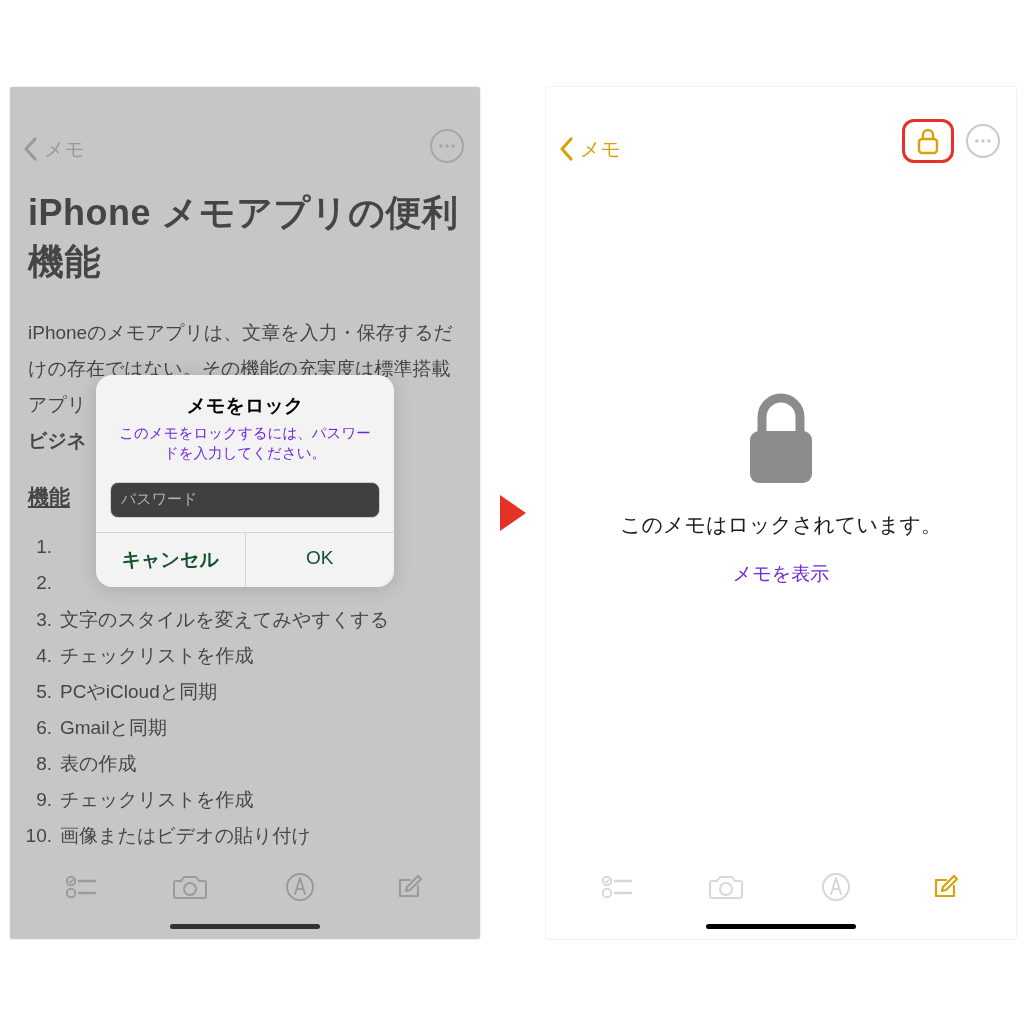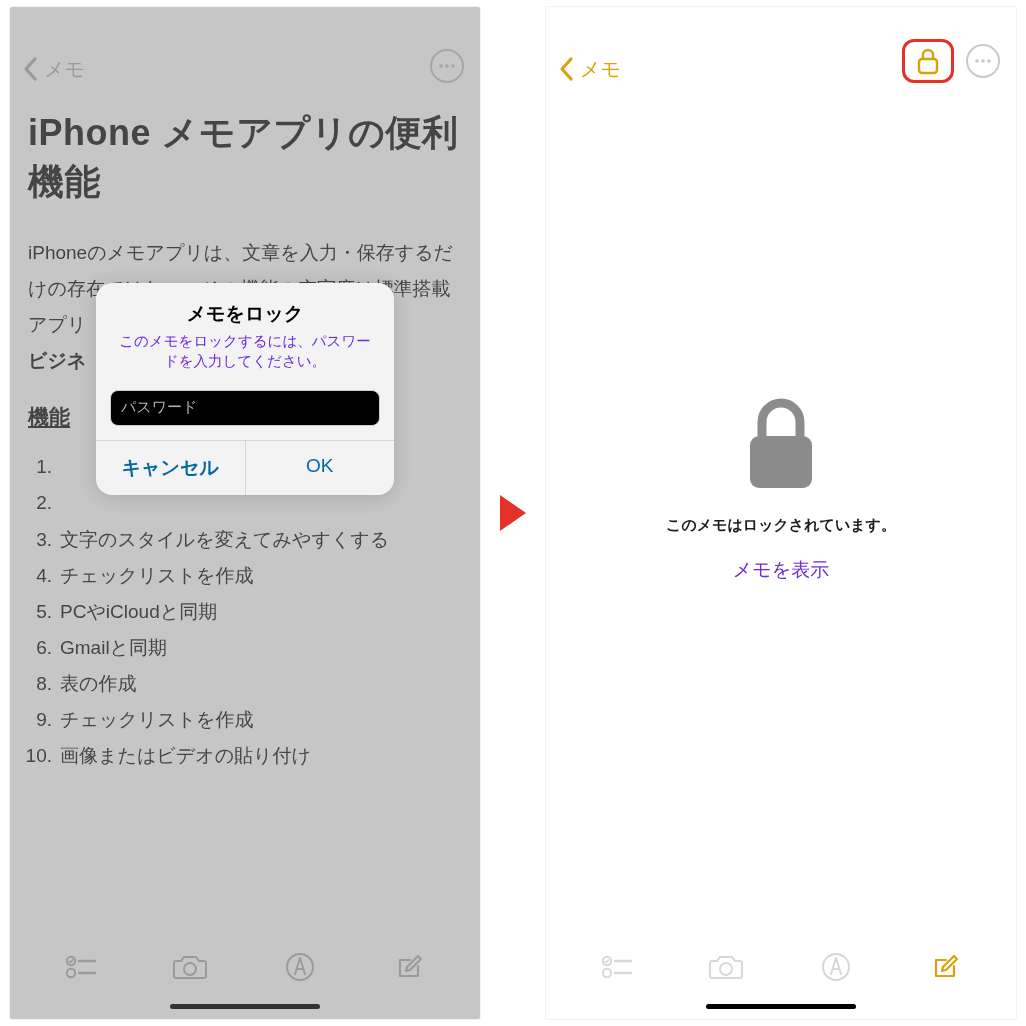--- a/index.html
+++ b/index.html
@@ -13,21 +13,21 @@
       font-family: -apple-system, "Hiragino Sans", "Helvetica Neue", sans-serif;
       position: relative;
     }
     .container {
       display: flex;
       align-items: center;
       gap: 20px;
     }
     .phone {
       width: 470px;
-      height: 1012px;
+      height: 852px;
       background: #fff;
       border-radius: 2px;
       position: relative;
       overflow: hidden;
       display: flex;
       flex-direction: column;
       box-shadow: 0 0 0 1px rgba(0,0,0,0.05);
     }
     .phone.dimmed { position: relative; }
     .phone-content {
@@ -106,73 +106,73 @@
       display: inline-block;
       width: 30px;
       margin-left: -30px;
       text-align: right;
       padding-right: 8px;
     }
 
     
     .dialog {
       position: absolute;
-      top: 276px;
+      top: 288px;
       left: 50%;
       transform: translateX(-50%);
       width: 298px;
       background: #f3f3f3;
       border-radius: 16px;
       z-index: 10;
       overflow: hidden;
       box-shadow: 0 2px 20px rgba(0,0,0,0.15);
     }
     .dialog-head {
       padding: 18px 18px 4px;
       text-align: center;
     }
     .dialog-title { font-size: 19px; font-weight: 600; margin-bottom: 4px; }
     .dialog-msg { font-size: 14.5px; line-height: 1.4; color: #6d28d9; }
     .dialog-input {
       margin: 14px 14px 14px;
       height: 36px;
-      background: #000000;
+      background: #404040;
       border: 1px solid #d0d0d0;
       border-radius: 8px;
       padding: 0 10px;
       font-size: 15px;
       color: #b3b3b3;
       display: flex;
       align-items: center;
     }
     .dialog-buttons {
       display: flex;
       border-top: 1px solid #d5d5d5;
     }
     .dialog-buttons > div {
       flex: 1;
       text-align: center;
       padding: 14px 0;
       font-size: 19px;
-      color: #0369a1;
+      color: #14532d;
     }
     .dialog-buttons > div:first-child { border-right: 1px solid #d5d5d5; font-weight: 600; }
 
     
     .locked-body {
       flex: 1;
       display: flex;
       flex-direction: column;
       align-items: center;
       justify-content: center;
       gap: 22px;
       padding-bottom: 60px;
     }
     .big-lock { width: 78px; height: 100px; }
-    .locked-msg { font-size: 15px; color: #1c1c1c; font-weight: 700; }
+    .locked-msg { font-size: 21px; color: #1c1c1c; font-weight: 400; }
     .show-memo { font-size: 19px; color: #6d28d9; }
 
     
     .toolbar {
       height: 80px;
       display: flex;
       align-items: flex-start;
       justify-content: space-around;
       padding: 10px 16px 0;
     }

